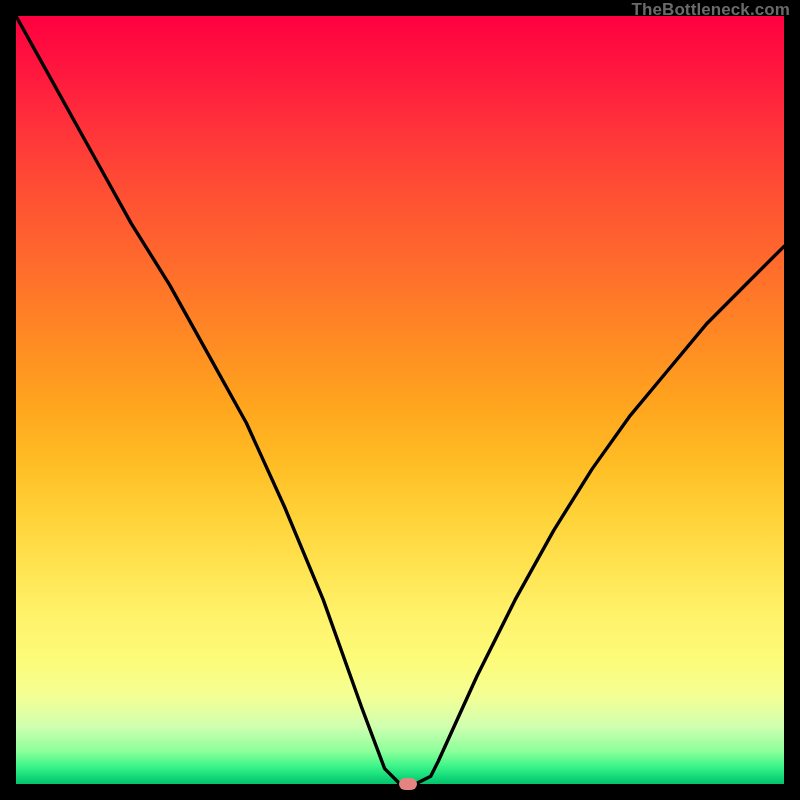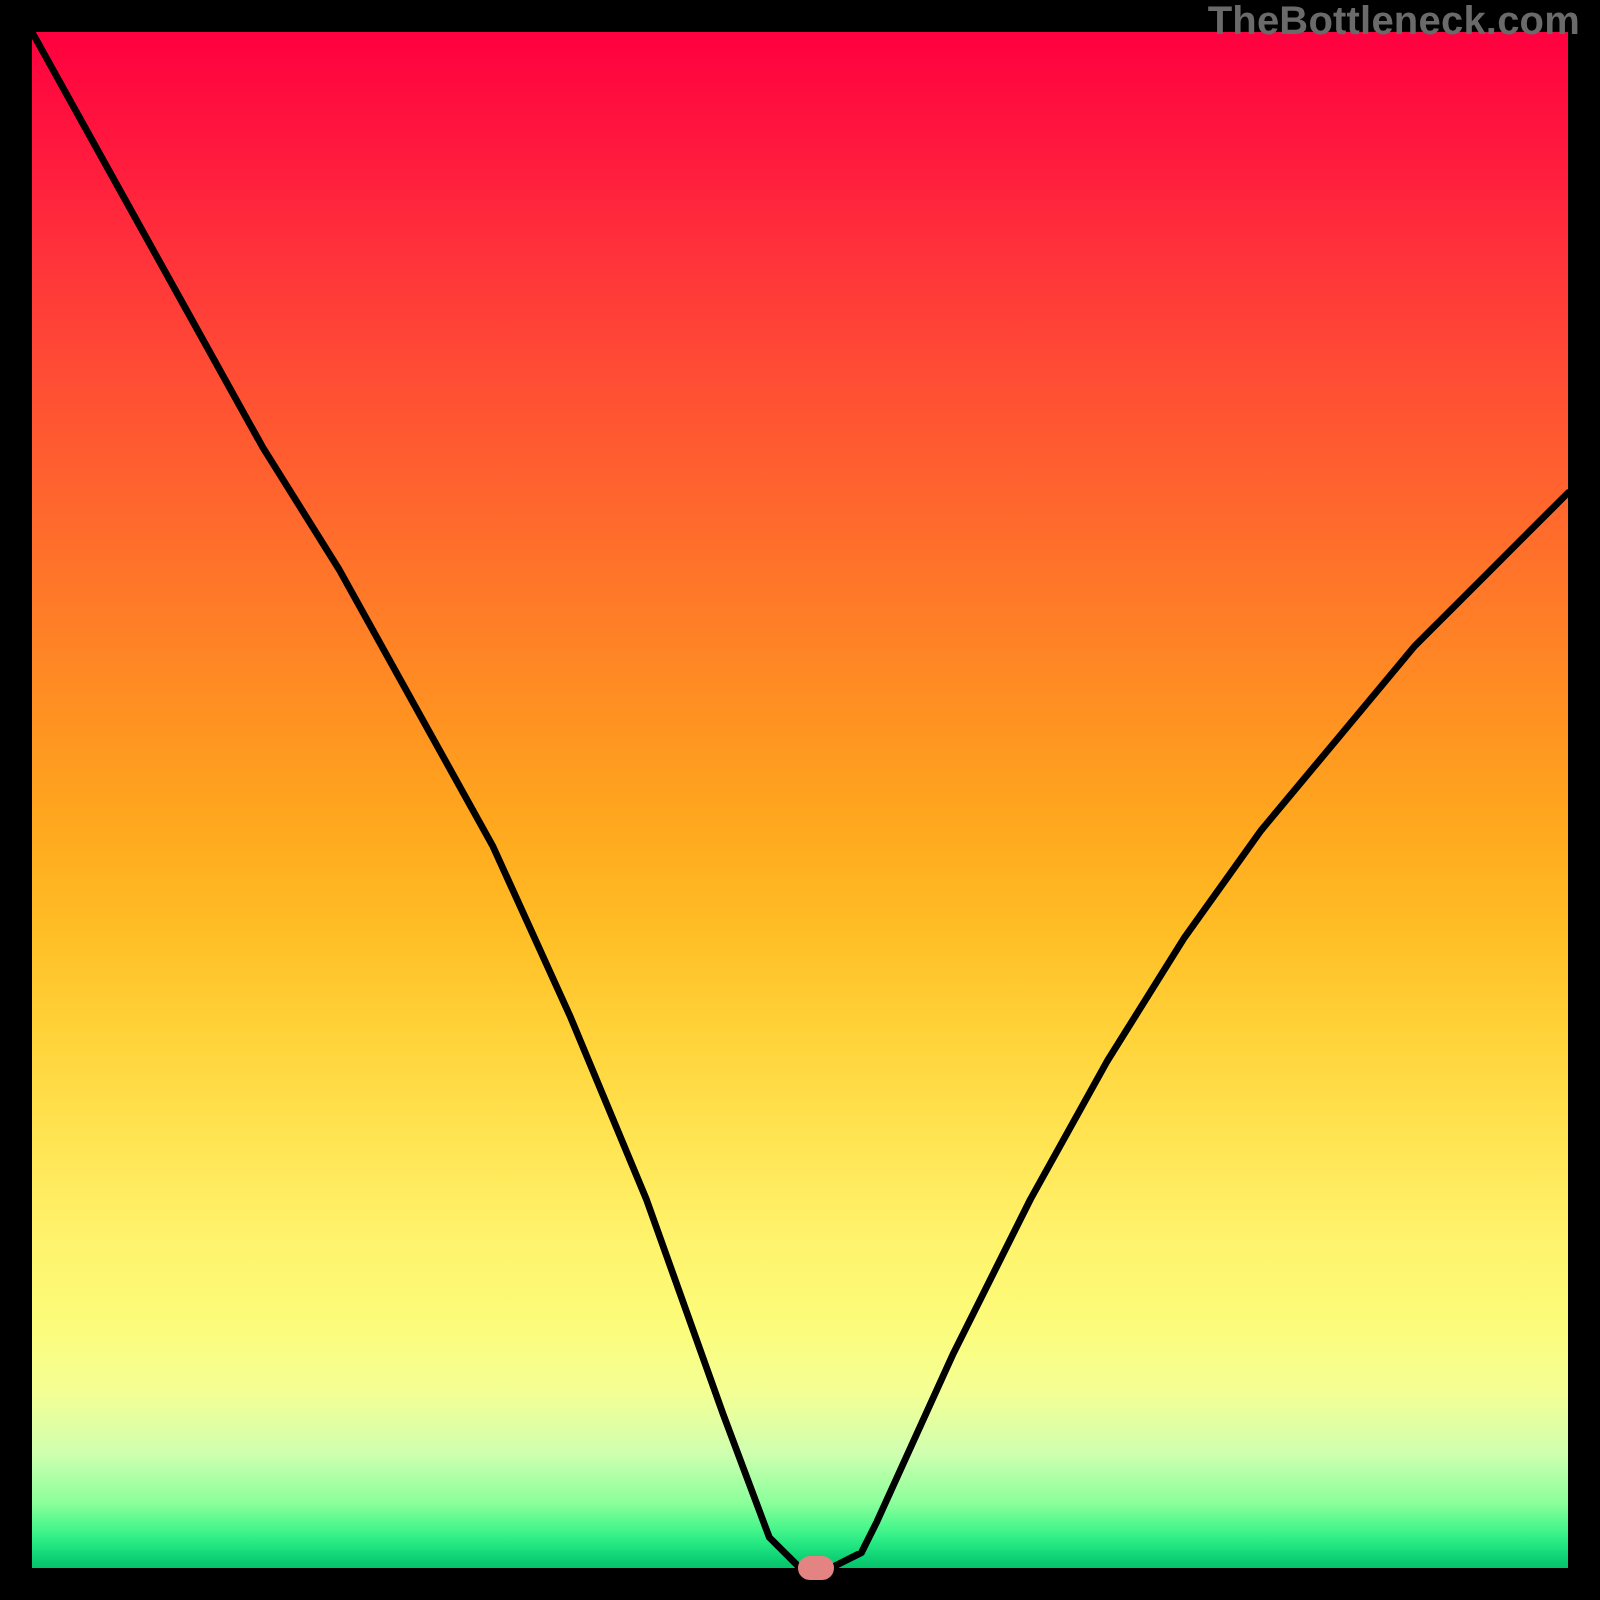--- a/index.html
+++ b/index.html
@@ -59,21 +59,21 @@
     width: 18px;
     height: 12px;
     background: #e38482;
     border-radius: 6px;
   }
   .watermark {
     position: absolute;
     top: 0px;
     right: 10px;
     font-family: Arial, Helvetica, sans-serif;
-    font-size: 20px;
+    font-size: 17px;
     font-weight: 600;
     color: #6a6a6a;
     letter-spacing: 0.1px;
   }
 </style>
 </head>
 <body>
 
 <div class="frame">
   <div class="plot-bg"></div>

